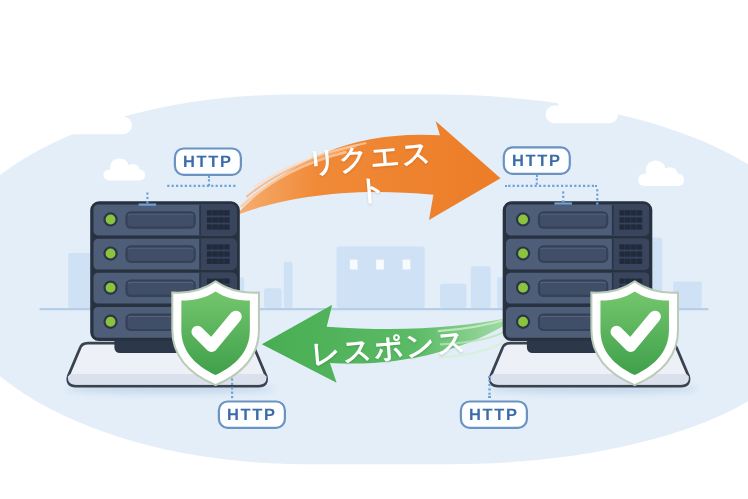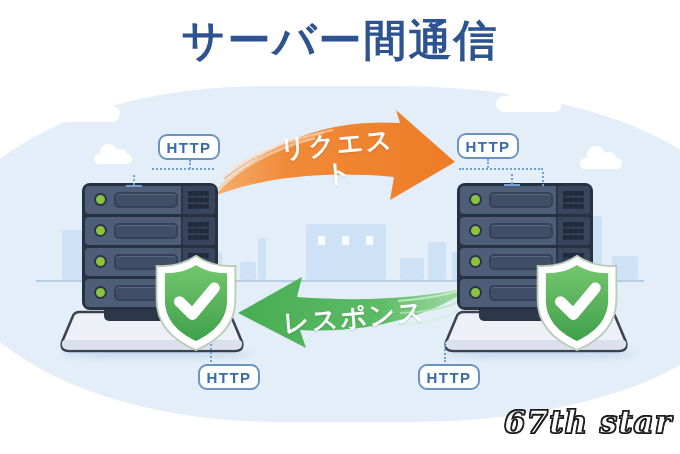--- a/index.html
+++ b/index.html
@@ -274,16 +274,14 @@
   <div class="dot-v tm2v"></div>
   <div class="bar-h tm2b"></div>
   <div class="dot-v d3"></div>
   <div class="dot-v d4"></div>
 
   <div class="badge b-tl">HTTP</div>
   <div class="badge b-tr">HTTP</div>
   <div class="badge b-bl">HTTP</div>
   <div class="badge b-br">HTTP</div>
 
-  <div class="title">サーバー間通信</div>
-  <div class="watermark">67th star</div>
 
 </div>
 
 </body></html>

